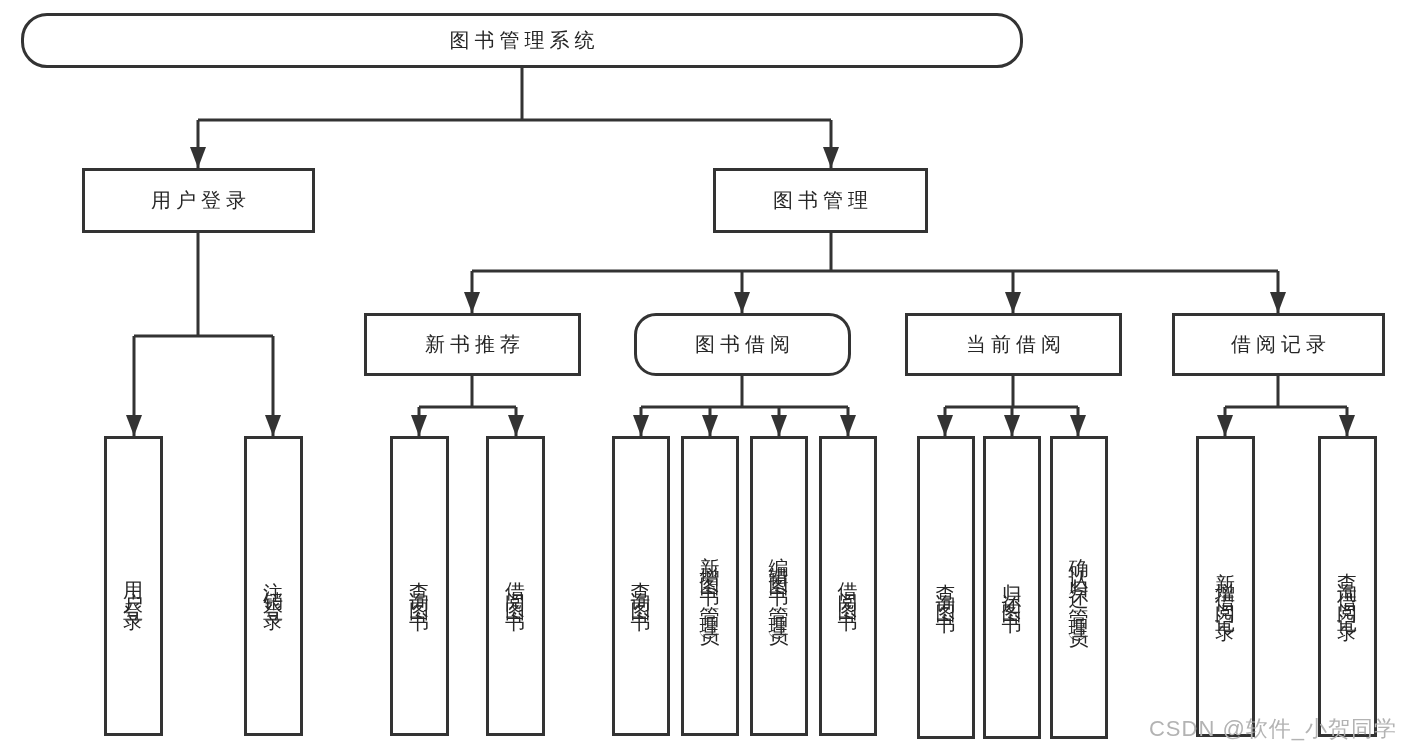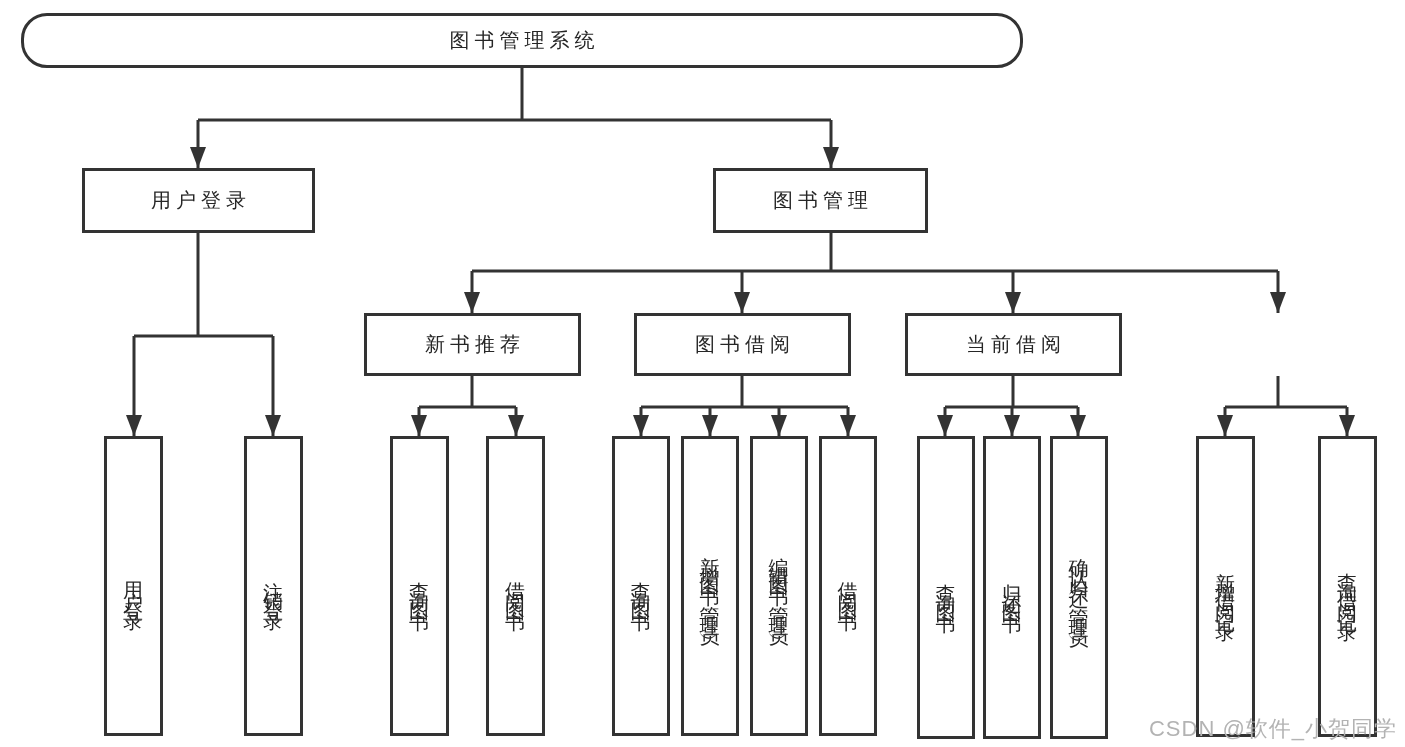--- a/index.html
+++ b/index.html
@@ -103,25 +103,28 @@
   <div class="box" style="left:82px; top:168px; width:233px; height:65px;">
     <span class="hlabel">用户登录</span>
   </div>
   <div class="box" style="left:713px; top:168px; width:215px; height:65px;">
     <span class="hlabel">图书管理</span>
   </div>
 
   <div class="box" style="left:364px; top:313px; width:217px; height:63px;text-align:center;">
     <span class="hlabel">新书推荐</span>
   </div>
-  <div class="box" style="left:634px; top:313px; width:217px; height:63px;">
+  <div class="box" style="left:634px; top:313px; width:217px; height:63px;border-radius:22px;">
     <span class="hlabel">图书借阅</span>
   </div>
   <div class="box" style="left:905px; top:313px; width:217px; height:63px;">
     <span class="hlabel">当前借阅</span>
+  </div>
+  <div class="box" style="left:1172px; top:313px; width:213px; height:63px;">
+    <span class="hlabel">借阅记录</span>
   </div>
 
   <div class="box leaf" style="left:104px; top:436px; width:59px; height:300px;">
     <span class="vtext">用户登录</span>
   </div>
   <div class="box leaf" style="left:244px; top:436px; width:59px; height:300px;">
     <span class="vtext">注销登录</span>
   </div>
 
   <div class="box leaf" style="left:390px; top:436px; width:59px; height:300px;">

